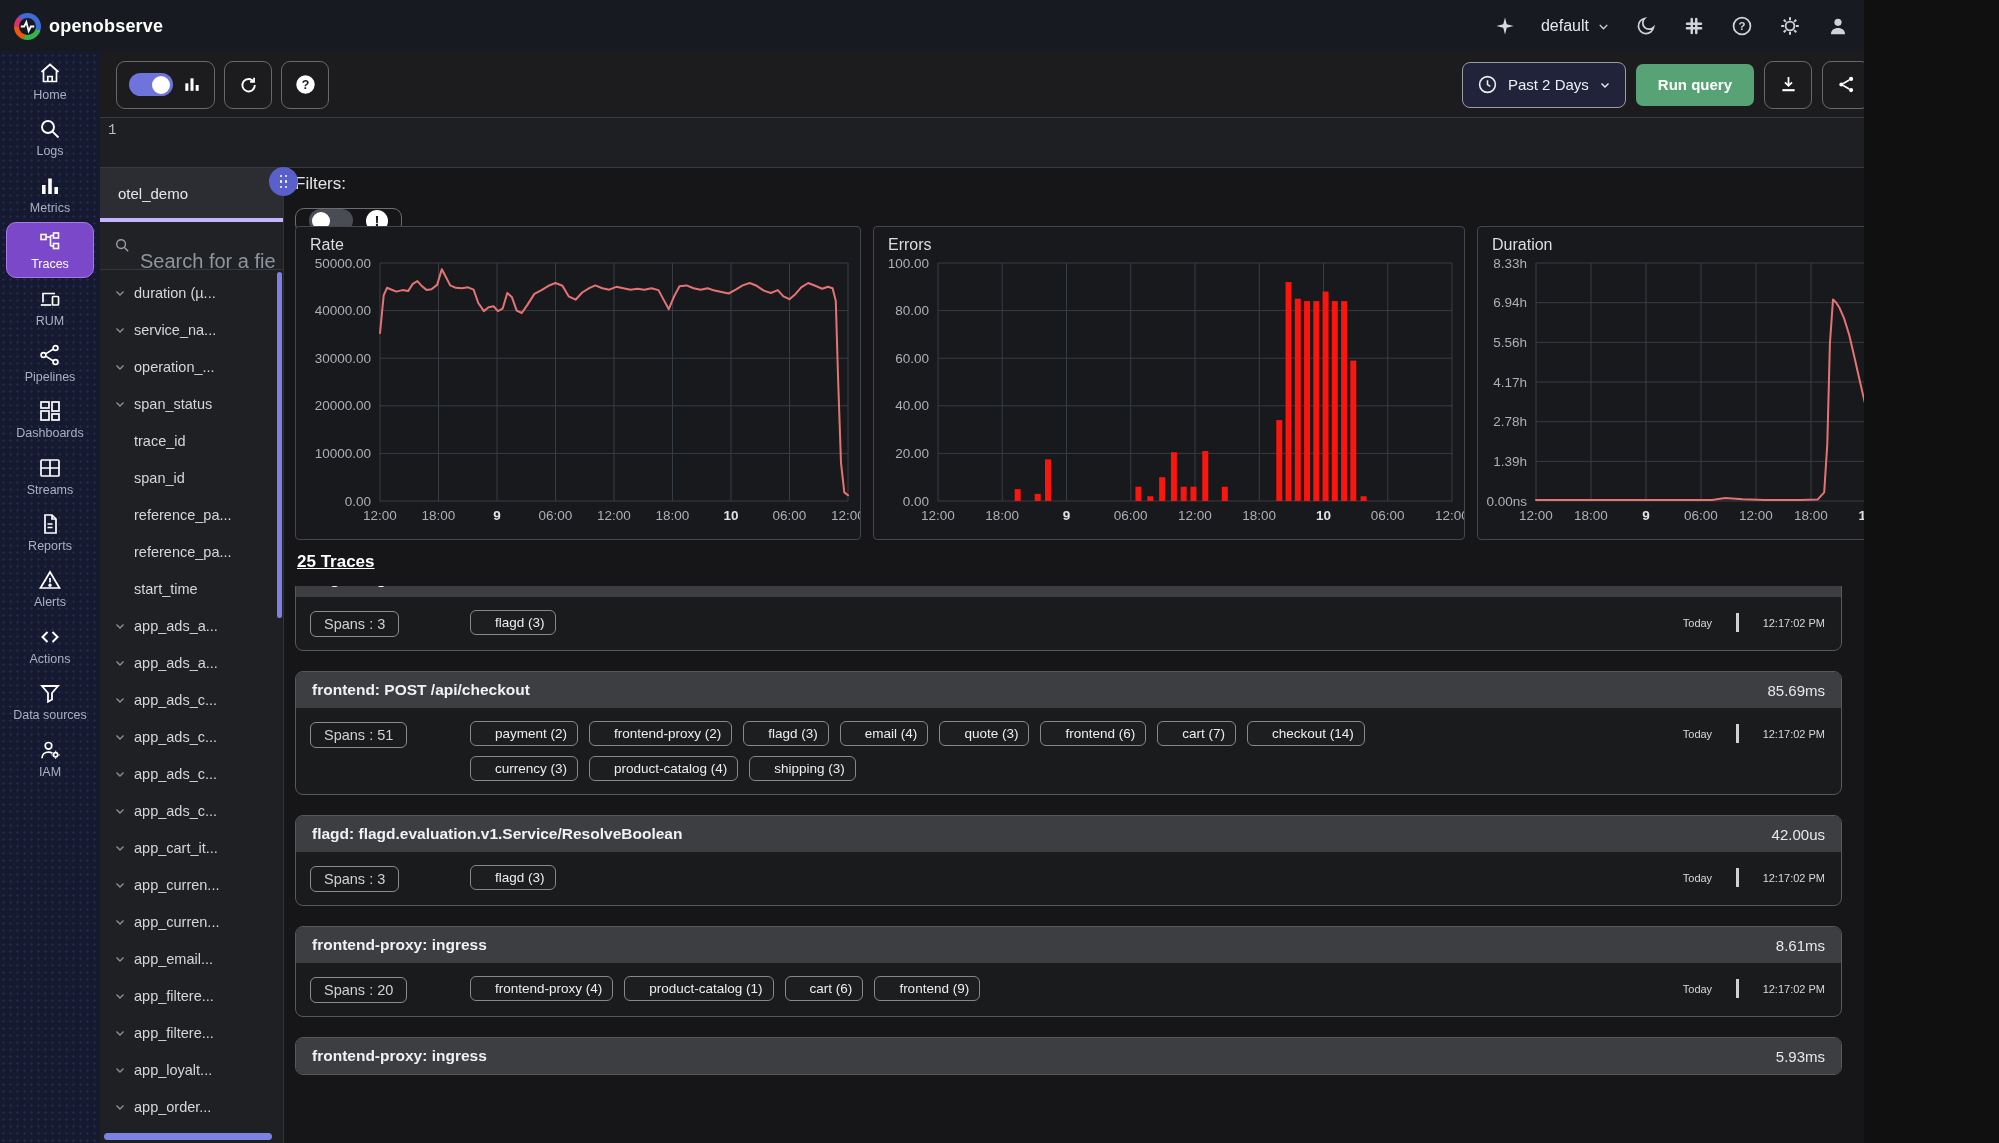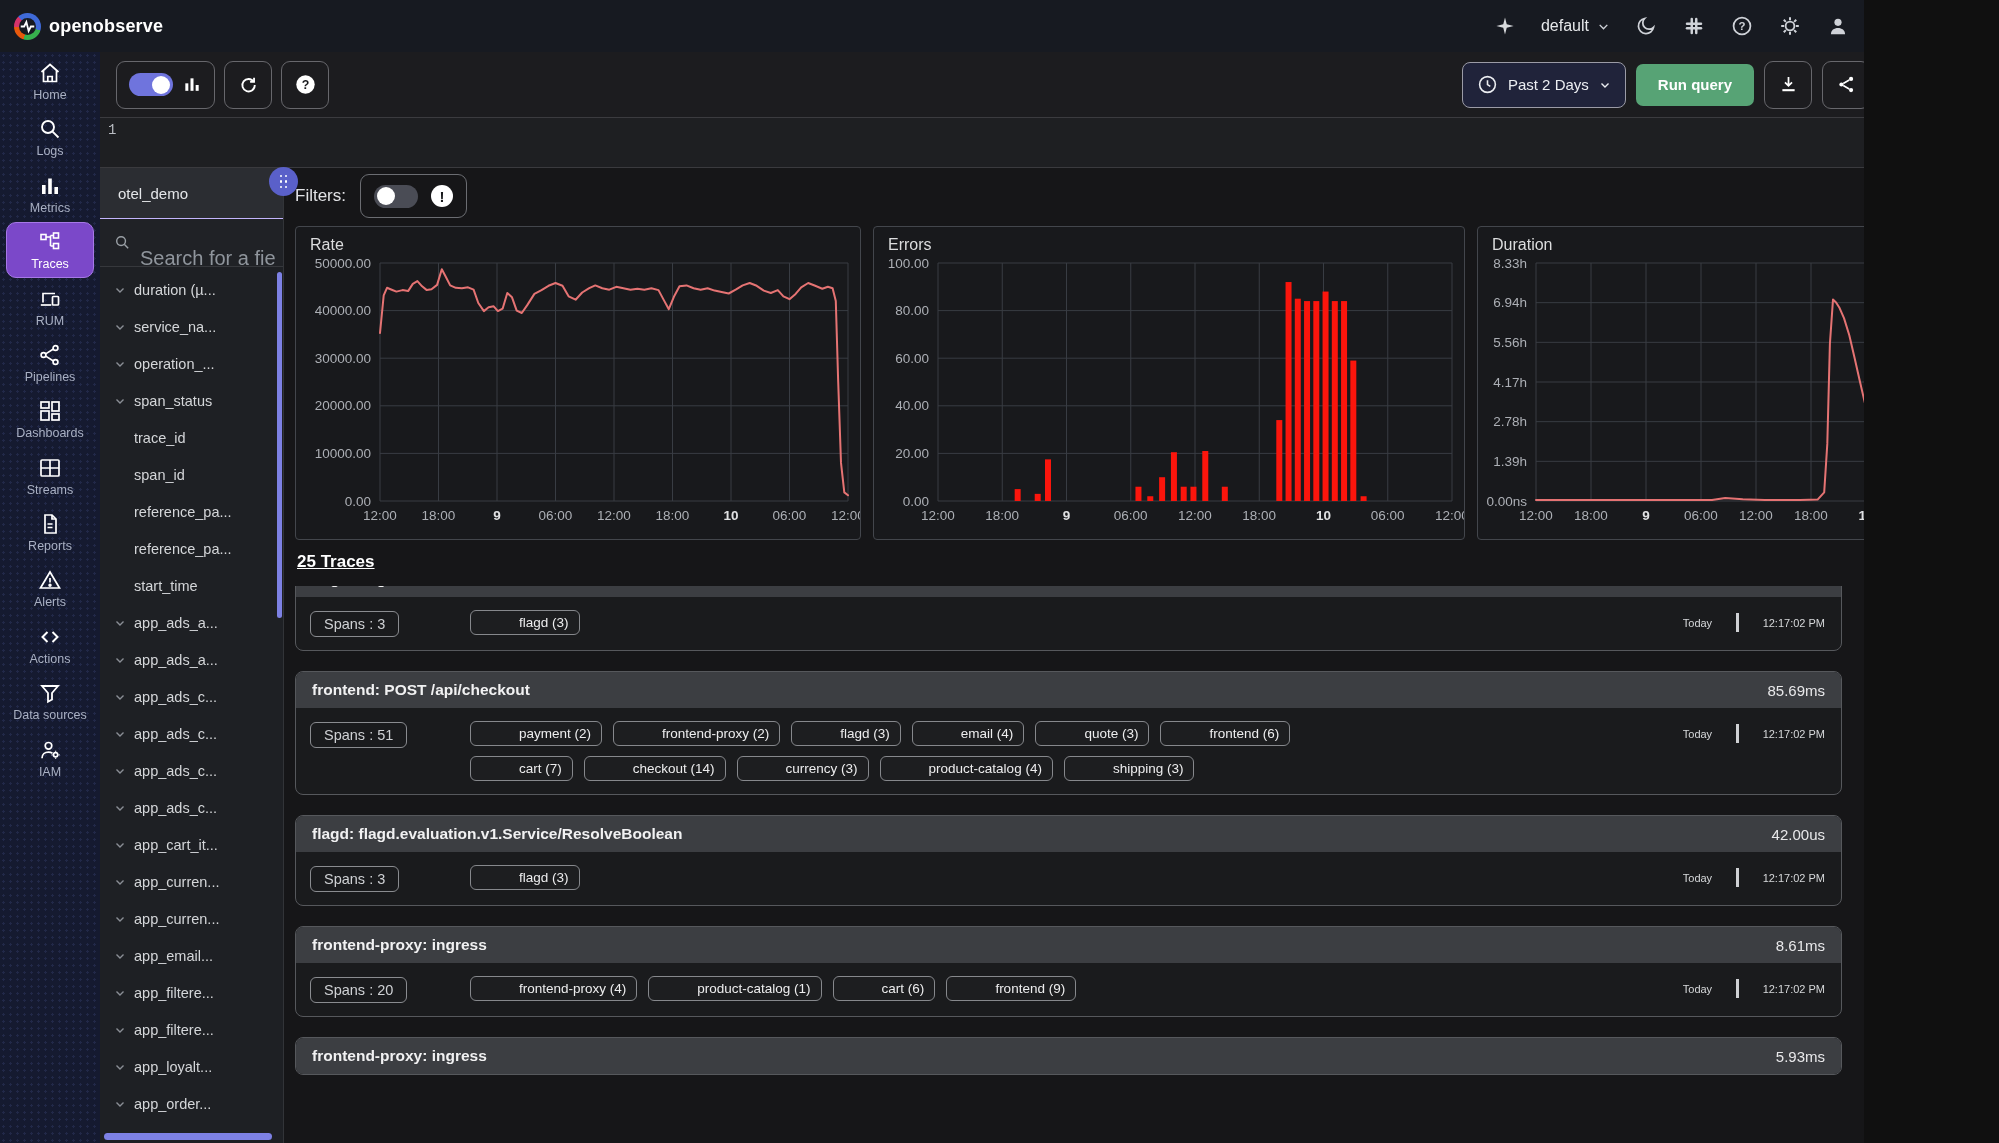--- a/index.html
+++ b/index.html
@@ -43,39 +43,39 @@
   .timerange{height:44px;background:#20233a;border:1px solid #9b9ba6;border-radius:8px;display:flex;align-items:center;gap:10px;padding:0 14px;color:#eceef2;font-size:15px;cursor:pointer;}
   .run-btn{height:42px;background:#57a375;border:none;border-radius:7px;color:#fff;font-size:15px;font-weight:600;padding:0 22px;cursor:pointer;}
   .icon-sq{width:46px;height:46px;border:1px solid #67676c;border-radius:9px;display:flex;align-items:center;justify-content:center;cursor:pointer;background:transparent;}
 
   
   .query-editor{position:absolute;left:100px;top:118px;right:0;height:49px;background:#1e1f22;border-bottom:1px solid #3a3a3e;z-index:3;}
   .line-no{position:absolute;left:8px;top:4px;color:#b9bcc2;font-size:14px;font-family:"Liberation Mono","DejaVu Sans Mono",monospace;}
 
   
   .fields{position:absolute;left:100px;top:168px;width:183px;bottom:0;background:#1e2024;border-right:1px solid #323438;z-index:3;overflow:hidden;}
-  .stream-row{height:50px;background:#2b2d32;border-bottom:1px solid #c4b5fd;display:flex;align-items:center;padding-left:18px;font-size:15px;color:#e4e6e9;}
+  .stream-row{height:50px;background:#2b2d32;border-bottom:4px solid #c4b5fd;display:flex;align-items:center;padding-left:18px;font-size:15px;color:#e4e6e9;}
   .search-row{height:47px;background:#202226;border-bottom:1px solid #36383c;display:flex;align-items:center;gap:9px;padding-left:14px;}
   .search-ph{color:#8f959c;font-size:20px;white-space:nowrap;overflow:hidden;margin-top:32px;}
   .field-list{padding-top:4px;}
   .field-item{height:37px;display:flex;align-items:center;gap:7px;padding-left:13px;font-size:14.5px;color:#d4d6d9;cursor:pointer;white-space:nowrap;}
   .field-item.child{padding-left:34px;}
   .fchev svg{width:14px;height:14px;display:block;}
   .drag-handle{position:absolute;left:269px;top:167px;width:29px;height:29px;border-radius:50%;background:#5a60c9;z-index:8;display:flex;align-items:center;justify-content:center;cursor:grab;}
   .dots{display:grid;grid-template-columns:repeat(2,4px);grid-auto-rows:4px;gap:1.5px;}
   .dots i{width:2.4px;height:2.4px;border-radius:50%;background:#fff;display:block;margin:auto;}
 
   
   .vscroll-fields{position:absolute;left:277px;top:272px;width:5px;height:346px;background:#7d81e4;border-radius:3px;z-index:7;}
   .hscroll-fields{position:absolute;left:104px;top:1133px;width:168px;height:7px;background:#7d81e4;border-radius:4px;z-index:7;}
   .vscroll-traces{position:absolute;left:1988px;top:756px;width:9px;height:330px;background:#5b5f7e;border-radius:5px;z-index:7;}
 
   
   .main{position:absolute;left:283px;top:168px;right:0;bottom:0;background:#161618;overflow:hidden;}
-  .filters-row{position:absolute;left:12px;top:6px;display:flex;align-items:center;gap:14px;height:44px;}
+  .filters-row{position:absolute;left:12px;top:6px;display:flex;gap:14px;height:44px;flex-direction:column;}
   .filters-label{font-size:17px;color:#e2e3e6;}
   .filters-box{height:42px;border:1px solid #6b6d72;border-radius:9px;display:flex;align-items:center;gap:13px;padding:0 13px;}
   .excl{width:22px;height:22px;border-radius:50%;background:#fff;color:#17181b;font-weight:bold;font-size:15px;display:flex;align-items:center;justify-content:center;}
 
   .charts-row{position:absolute;left:12px;top:58px;display:flex;gap:12px;}
   .chart-panel{border:1px solid #43464c;border-radius:4px;height:314px;box-sizing:border-box;background:#18191c;}
   .chart-title{font-size:16px;color:#dcddde;padding:9px 14px 3px;}
   .chart-canvas{height:272px;}
   .cp-rate{width:566px;}
   .cp-errors{width:592px;}
@@ -85,21 +85,21 @@
   .trace-list{position:absolute;left:12px;right:22px;top:418px;bottom:0;overflow:hidden;}
   .trace-row{border:1px solid #56585c;border-radius:8px;overflow:hidden;margin-bottom:20px;background:#1a1b1d;cursor:pointer;}
   .trace-row.clip-top{margin-top:-26px;}
   .tr-header{background:#3c3e42;display:flex;align-items:center;justify-content:space-between;padding:9px 16px;}
   .tr-title{font-size:15.5px;font-weight:bold;color:#f1f1f2;}
   .tr-duration{font-size:15px;color:#e8e8ea;}
   .tr-body{display:flex;align-items:flex-start;padding:13px 16px 13px 14px;}
   .spans-chip-wrap{width:160px;flex:0 0 auto;padding-top:1px;}
   .spans-chip{display:inline-block;border:1px solid #8a8c90;border-radius:6px;padding:4px 13px;font-size:14.5px;color:#cfd1d4;}
   .badges{display:flex;flex-wrap:wrap;gap:10px 11px;max-width:900px;}
-  .badge{display:inline-flex;align-items:center;border:1px solid #86888c;border-radius:6px;overflow:hidden;background:#1d1e20;padding-left:24px;}
+  .badge{display:inline-flex;align-items:center;border:1px solid #86888c;border-radius:6px;overflow:hidden;background:#1d1e20;}
   .badge-swatch{width:14px;flex:0 0 auto;}
   .badge-label{padding:4px 10px;font-size:13.5px;color:#ededee;white-space:nowrap;}
   .tr-time{margin-left:auto;display:flex;align-items:center;gap:24px;white-space:nowrap;color:#d6d8da;font-size:11px;padding-top:3px;}
   .time-pipe{width:2.5px;height:19px;background:#cfd1d4;}
   svg text{font-family:"Liberation Sans","DejaVu Sans",sans-serif;}
 </style>
 </head>
 <body>
 
 <div id="app">

